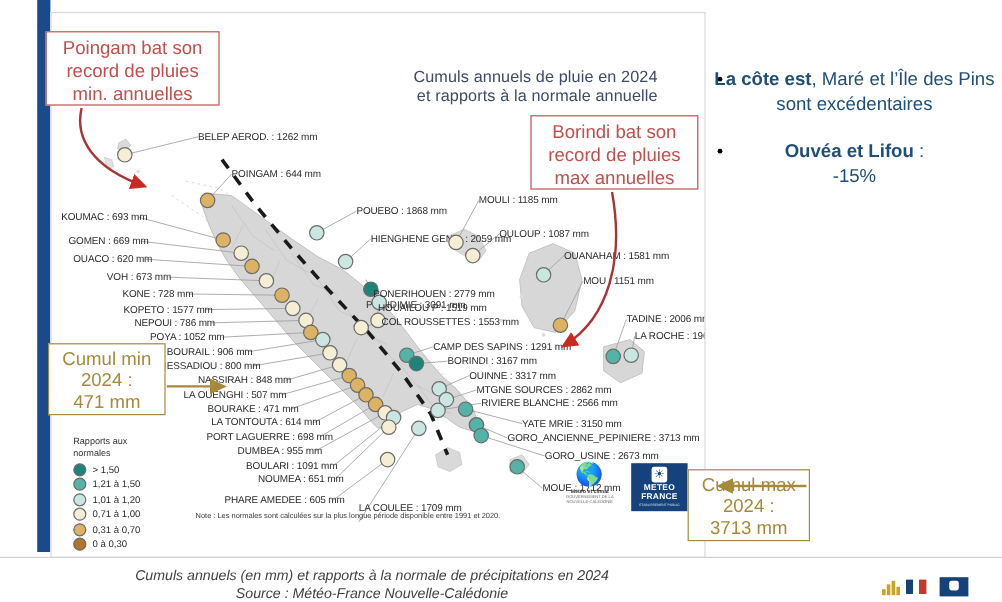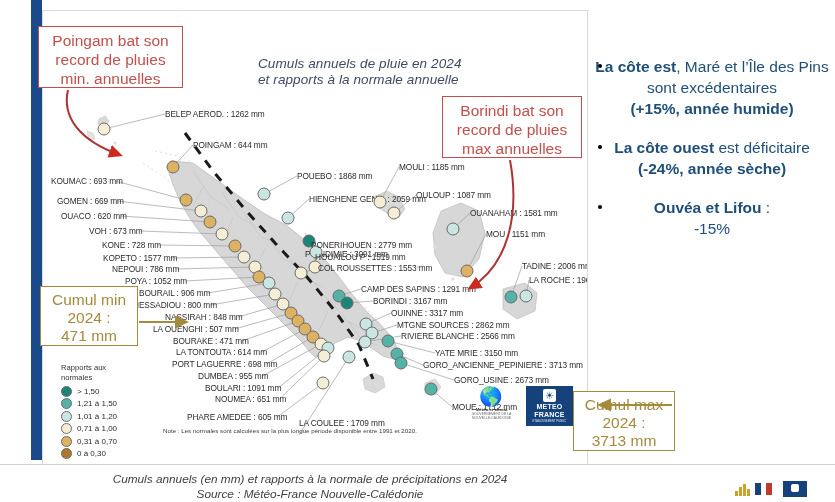--- a/index.html
+++ b/index.html
@@ -35,26 +35,25 @@
     width: 546px; height: 455px;
     background: #ffffff;
     border: 1px solid #d9d9d9;
     overflow: hidden;
   }
 
   .map-title {
     position: absolute;
     left: 215px; top: 45px;
     width: 290px;
-    text-align: left;
+    text-align: right;
     color: #3e4a63;
     font-size: 13.5px;
     line-height: 16px;
     letter-spacing: .1px;
-    font-style: italic;
   }
 
   
   .islands { position: absolute; left: 0; top: 0; width: 546px; height: 455px; }
 
   
   .stn {
     position: absolute;
     width: 13px; height: 13px;
     border-radius: 50%;
@@ -481,26 +480,20 @@
     <path d="M68 90 C62 116, 78 140, 120 155" stroke="#a33" stroke-width="2" fill="none" marker-end="url(#ahRed)"></path>
     <path d="M510 160 C520 215, 508 265, 470 288" stroke="#a33" stroke-width="2" fill="none" marker-end="url(#ahRed)"></path>
     <path d="M139 322 L186 322" stroke="#a58a3c" stroke-width="2" fill="none" marker-end="url(#ahGold)"></path>
     <path d="M672 405 L600 405" stroke="#a58a3c" stroke-width="2" fill="none" marker-end="url(#ahGold)"></path>
   </svg>
 
   <div class="right-panel">
     <div class="bullet-block">
       <span class="bullet-dot"></span>
       <b>La côte est</b><span class="light">, Maré et l’Île des Pins sont excédentaires</span><br>
-      <span class="pct">(+15%, année humide)</span>
-    </div>
-    <div class="bullet-block">
-      <span class="bullet-dot"></span>
-      <b>La côte ouest</b><span class="light"> est déficitaire</span><br>
-      <span class="pct">(-24%, année sèche)</span>
     </div>
     <div class="bullet-block">
       <span class="bullet-dot"></span>
       <b>Ouvéa et Lifou</b><span class="light"> :</span><br>
       <span class="light">-15%</span>
     </div>
   </div>
 
   <div class="footer-rule"></div>
   <div class="footer-cap">

